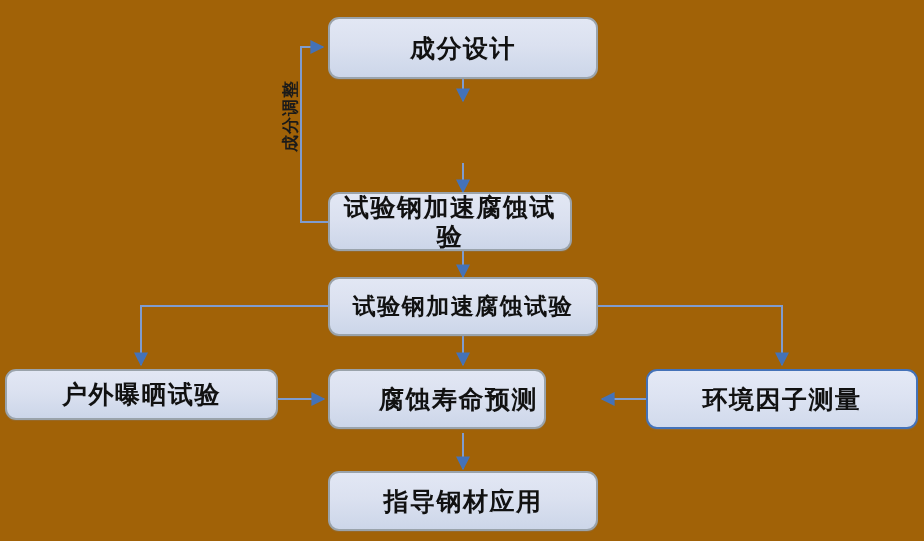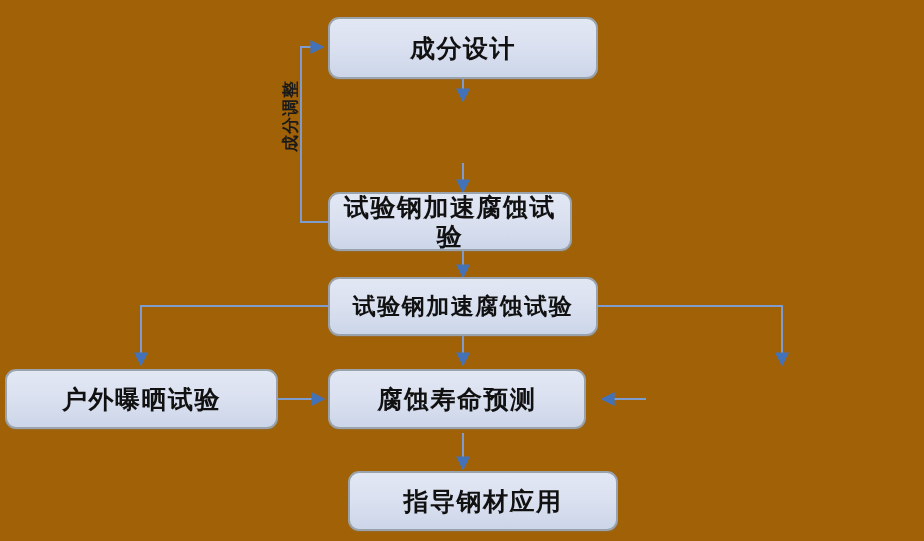--- a/index.html
+++ b/index.html
@@ -114,26 +114,29 @@
   <div class="vlabel" style="left:230px; top:104px; width:120px; height:24px;">
     <span>成分调整</span>
   </div>
 
   <div class="node" style="left:328px; top:277px; width:270px; height:59px; font-size:23px;">
     <span>
       <span class="label">试验钢加速腐蚀试验</span>
     </span>
   </div>
 
-  <div class="node" style="left:5px; top:369px; width:273px; height:60px;">
+  <div class="node" style="left:5px; top:369px; width:273px; height:51px;">
     <span class="label">户外曝晒试验</span>
   </div>
 
-  <div class="node" style="left:328px; top:369px; width:258px; height:60px;">
+  <div class="node" style="left:328px; top:369px; width:218px; height:60px;justify-content:flex-end;">
     <span class="label">腐蚀寿命预测</span>
   </div>
 
+  <div class="node accent" style="left:646px; top:369px; width:272px; height:60px;">
+    <span class="label">环境因子测量</span>
+  </div>
 
-  <div class="node" style="left:328px; top:471px; width:270px; height:60px;margin-left:20px;">
+  <div class="node" style="left:328px; top:471px; width:270px; height:60px;">
     <span class="label">指导钢材应用</span>
   </div>
 
 </div>
 
 </body></html>

